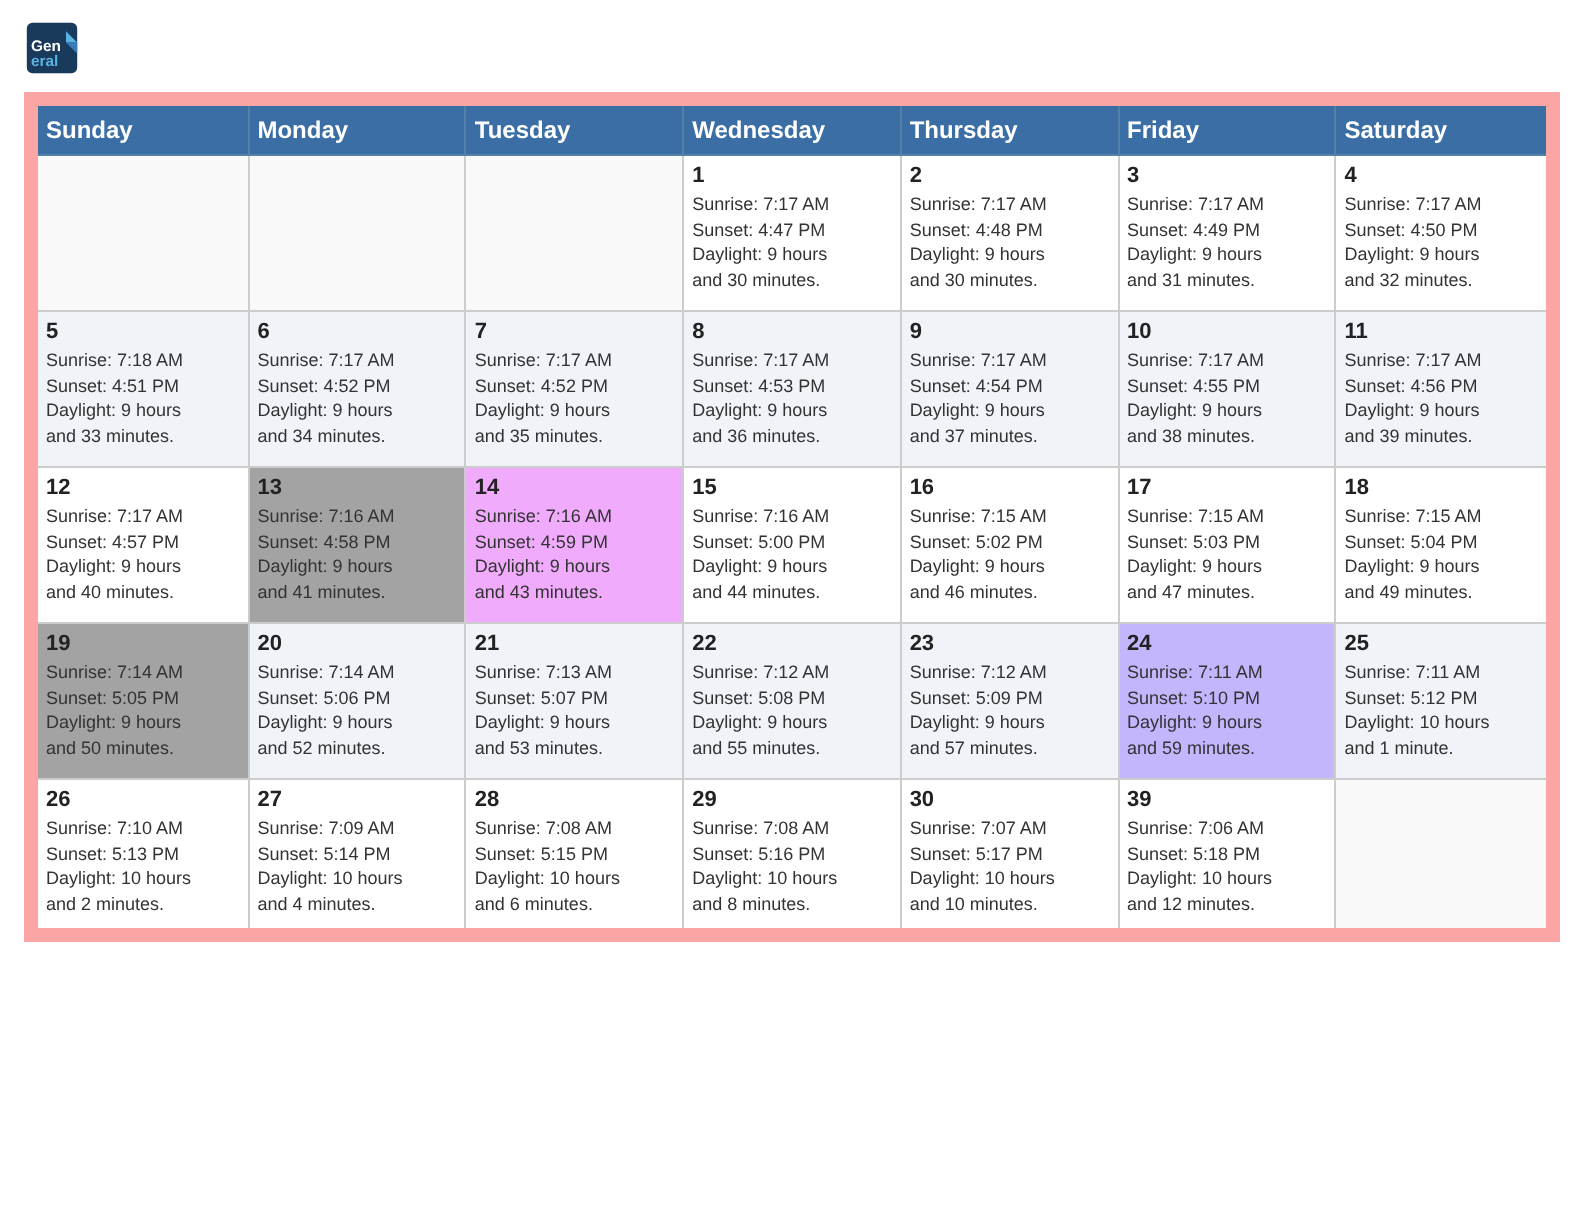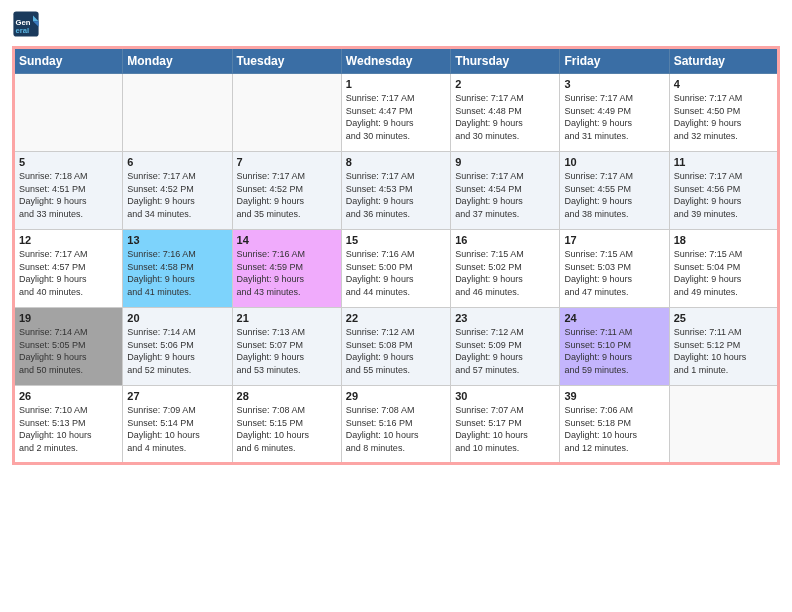--- a/index.html
+++ b/index.html
@@ -39,21 +39,21 @@
       font-weight: bold;
       color: #222;
     }
     .location-title {
       font-size: 14px;
       color: #444;
     }
     .calendar {
       width: 100%;
       border-collapse: collapse;
-      border: 3px solid #fca5a5;
+      border: 7px solid #fca5a5;
     }
     .calendar th {
       background: #3a6ea5;
       color: #fff;
       font-size: 12px;
       font-weight: bold;
       padding: 5px 4px;
       text-align: left;
       border: 1px solid #5580aa;
     }
@@ -211,21 +211,21 @@
           </td>
         </tr>
         <tr>
           <td style="background: rgb(255, 255, 255);">
             <span class="day-number">12</span>
             <div class="day-info" style="white-space: pre-line;">Sunrise: 7:17 AM
 Sunset: 4:57 PM
 Daylight: 9 hours
 and 40 minutes.</div>
           </td>
-          <td style="background: #7dd3fc;">
+          <td style="background: #a3a3a3;">
             <span class="day-number">13</span>
             <div class="day-info" style="white-space: pre-line;">Sunrise: 7:16 AM
 Sunset: 4:58 PM
 Daylight: 9 hours
 and 41 minutes.</div>
           </td>
           <td style="background: #f0abfc;">
             <span class="day-number">14</span>
             <div class="day-info" style="white-space: pre-line;">Sunrise: 7:16 AM
 Sunset: 4:59 PM

